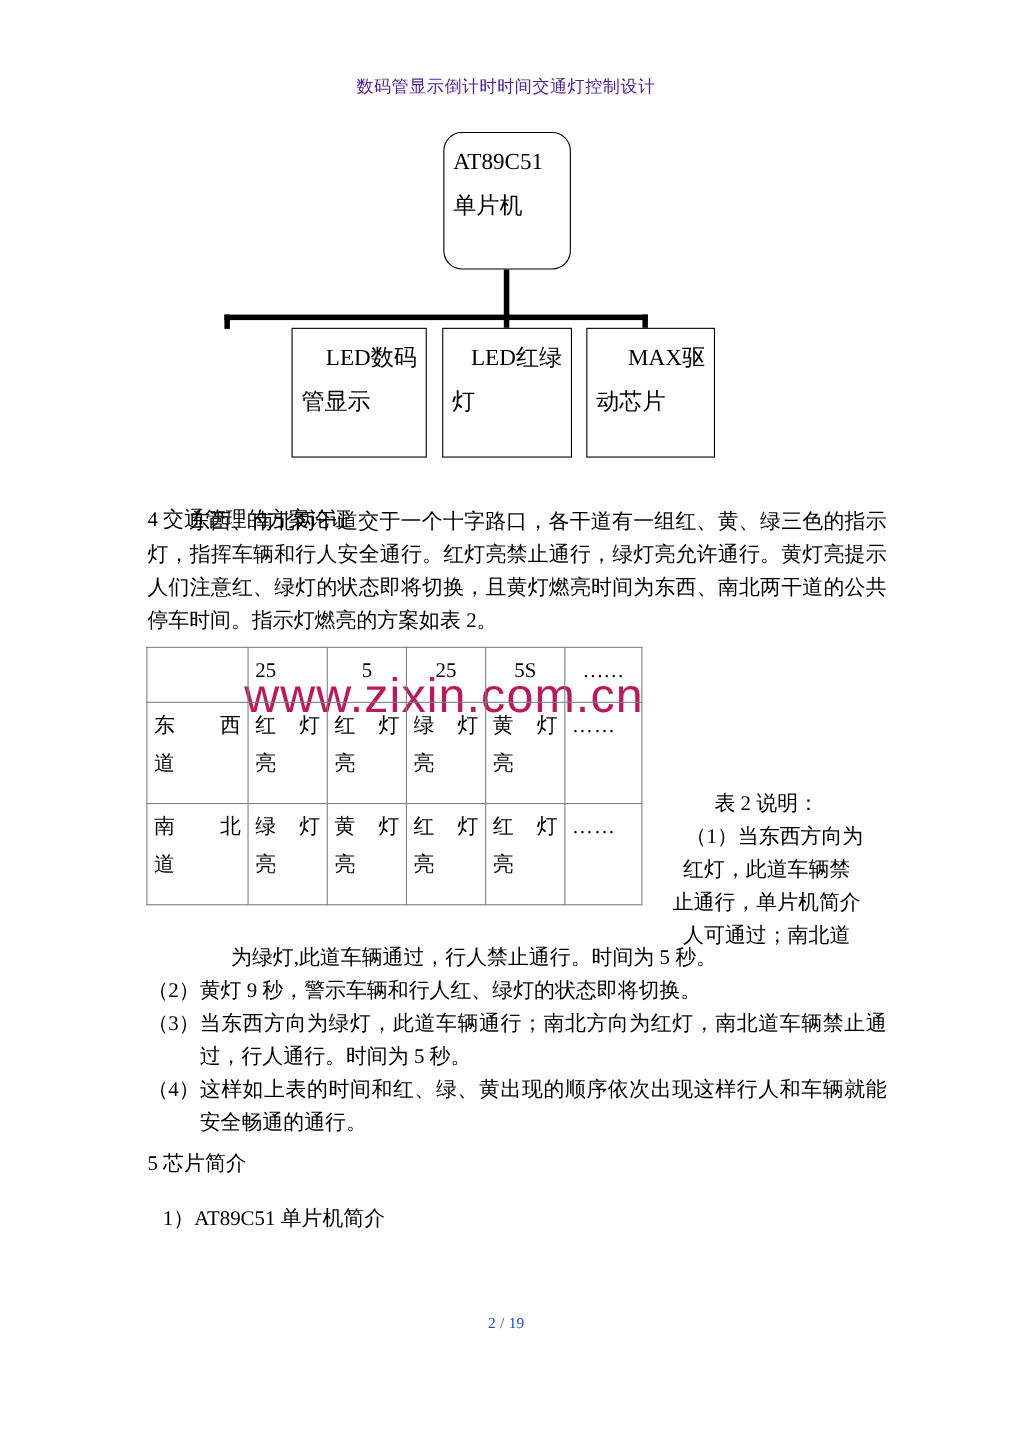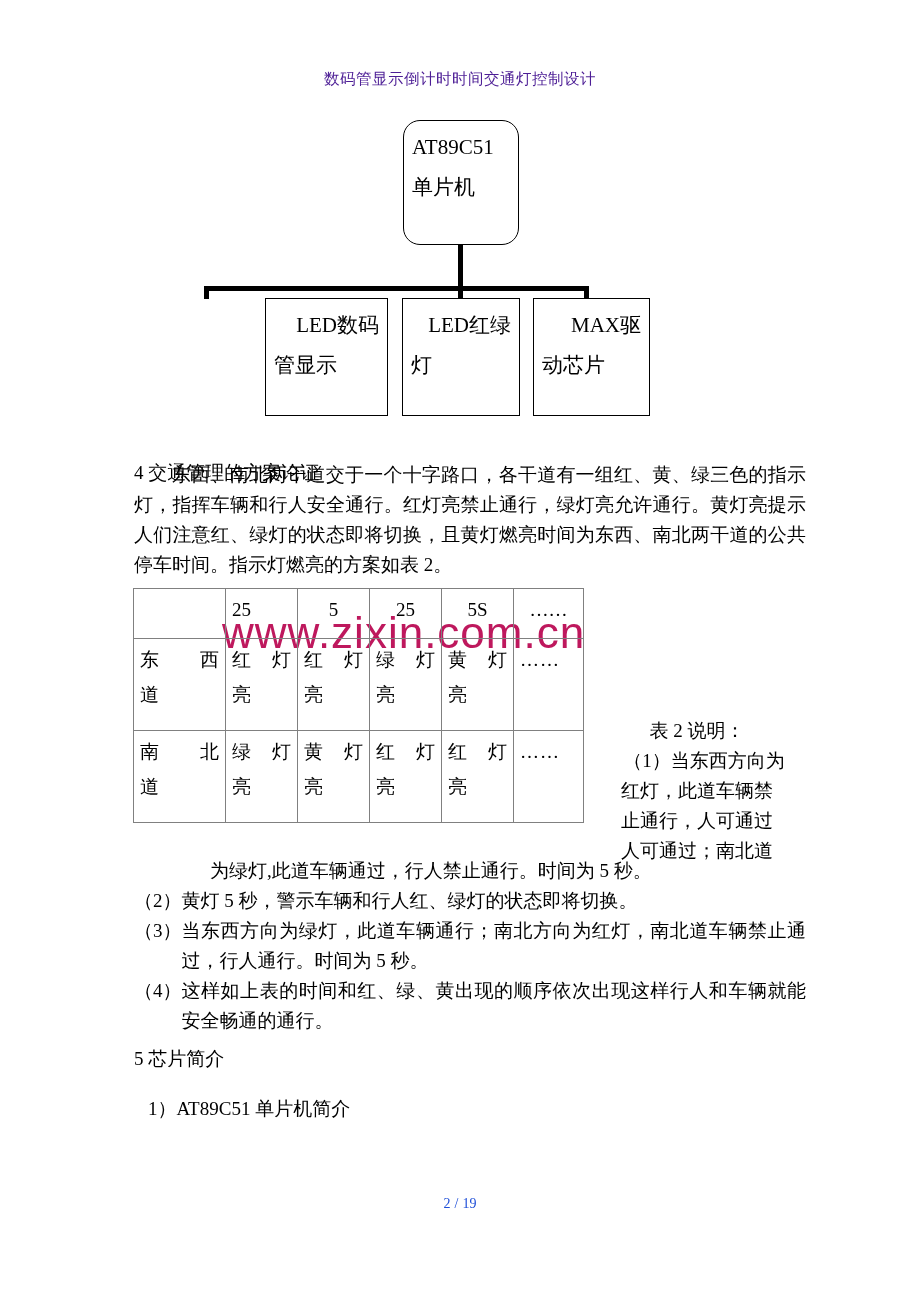--- a/index.html
+++ b/index.html
@@ -367,30 +367,30 @@
           <td class="cell-dots">……</td>
         </tr>
       </tbody>
     </table>
   </div>
 
   <div class="side-note">
     <span class="sl">表 2 说明：</span>
     <span class="sl ind">（1）当东西方向为</span>
     <span class="sl">红灯，此道车辆禁</span>
-    <span class="sl">止通行，人可通过</span>
+    <span class="sl">止通行，单片机简介</span>
     <span class="sl">人可通过；南北道</span>
   </div>
 
   <div class="notes-list">
     <div class="cont-line">为绿灯,此道车辆通过，行人禁止通行。时间为 5 秒。</div>
 
     <div class="note-item">
       <span class="num">（2）</span>
-      <span class="txt">黄灯 5 秒，警示车辆和行人红、绿灯的状态即将切换。</span>
+      <span class="txt">黄灯 9 秒，警示车辆和行人红、绿灯的状态即将切换。</span>
     </div>
 
     <div class="note-item">
       <span class="num">（3）</span>
       <span class="txt">当东西方向为绿灯，此道车辆通行；南北方向为红灯，南北道车辆禁止通过，行人通行。时间为 5 秒。</span>
     </div>
 
     <div class="note-item">
       <span class="num">（4）</span>
       <span class="txt">这样如上表的时间和红、绿、黄出现的顺序依次出现这样行人和车辆就能安全畅通的通行。</span>

